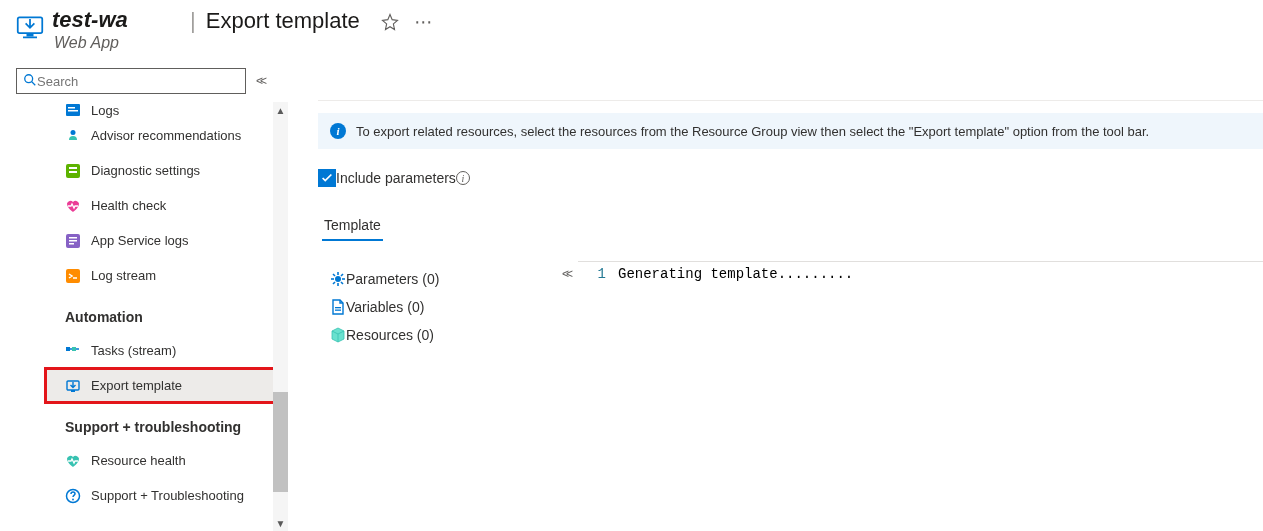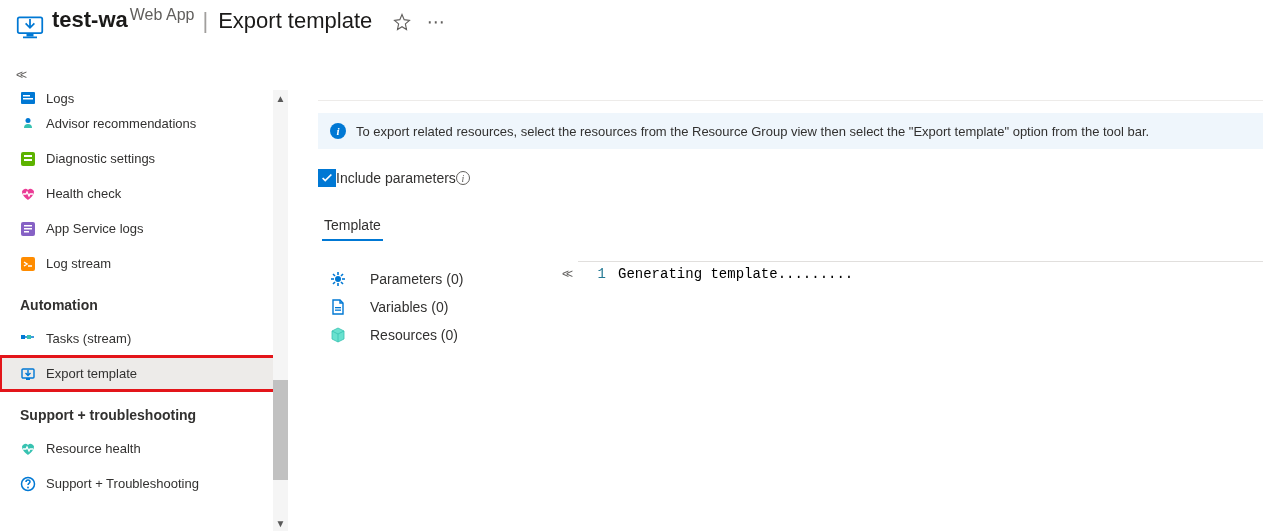--- a/index.html
+++ b/index.html
@@ -21,21 +21,23 @@
     }
     .header-resource-icon {
       width: 28px;
       height: 28px;
       margin-top: 6px;
       margin-right: 8px;
       flex-shrink: 0;
     }
     .header-titles {
       display: flex;
+      flex-direction: column;
       min-width: 130px;
+      font-style: italic;
     }
     .resource-name {
       font-size: 22px;
       font-weight: 600;
       color: #1b1a19;
       line-height: 28px;
     }
     .resource-type {
       font-size: 16px;
       color: #605e5c;
@@ -108,20 +110,21 @@
       font-size: 12px;
       letter-spacing: -3px;
     }
     .nav-scroll {
       flex: 1;
       overflow: hidden;
       position: relative;
     }
     .nav-list {
       padding-bottom: 8px;
+      padding-left: 45px;
     }
     .nav-item {
       display: flex;
       align-items: center;
       height: 35px;
       padding: 0 12px 0 20px;
       gap: 10px;
       cursor: pointer;
       font-size: 13px;
       color: #323130;
@@ -257,21 +260,21 @@
       margin-left: 22px;
       align-items: flex-start;
     }
     .tree-col {
       width: 240px;
       padding-top: 4px;
     }
     .tree-item {
       display: flex;
       align-items: center;
-      gap: 24px;
+      gap: 0;
       padding: 6px 4px 6px 8px;
       font-size: 14px;
       cursor: pointer;
     }
     .tree-icon {
       width: 16px;
       height: 16px;
       flex-shrink: 0;
     }
     .split-chevrons {
@@ -322,20 +325,29 @@
       <svg viewBox="0 0 24 24" width="18" height="18">
           <path d="M12 2l2.9 6.9L22 9.8l-5.5 4.8L18 22l-6-3.7L6 22l1.5-7.4L2 9.8l7.1-.9L12 2z" fill="none" stroke="#605e5c" stroke-width="1.5"></path>
         </svg>
     </span>
     <span class="icon-btn" style="font-size:18px;letter-spacing:1px;">⋯</span>
   </div>
 </div>
 
 <div class="sidebar">
   <div class="search-row">
+    <div class="search-box">
+      <span>
+        <svg viewBox="0 0 16 16" width="14" height="14">
+            <circle cx="6.5" cy="6.5" r="4.5" fill="none" stroke="#0078d4" stroke-width="1.5"></circle>
+            <line x1="10" y1="10" x2="14" y2="14" stroke="#0078d4" stroke-width="1.5"></line>
+          </svg>
+      </span>
+      <input type="text" placeholder="Search" style="">
+    </div>
     <span class="collapse-chevrons">&lt;&lt;</span>
   </div>
 
   <div class="nav-scroll">
     <div class="nav-list">
       <div class="nav-item" style="height:16px;overflow:hidden;align-items:flex-end;padding-bottom:0">
         <span class="nav-icon">
           <svg viewBox="0 0 16 16" width="16" height="16">
               <rect x="1" y="2" width="14" height="12" rx="1" fill="#0078d4"></rect>
               <rect x="3" y="5" width="7" height="1.5" fill="#fff"></rect>

